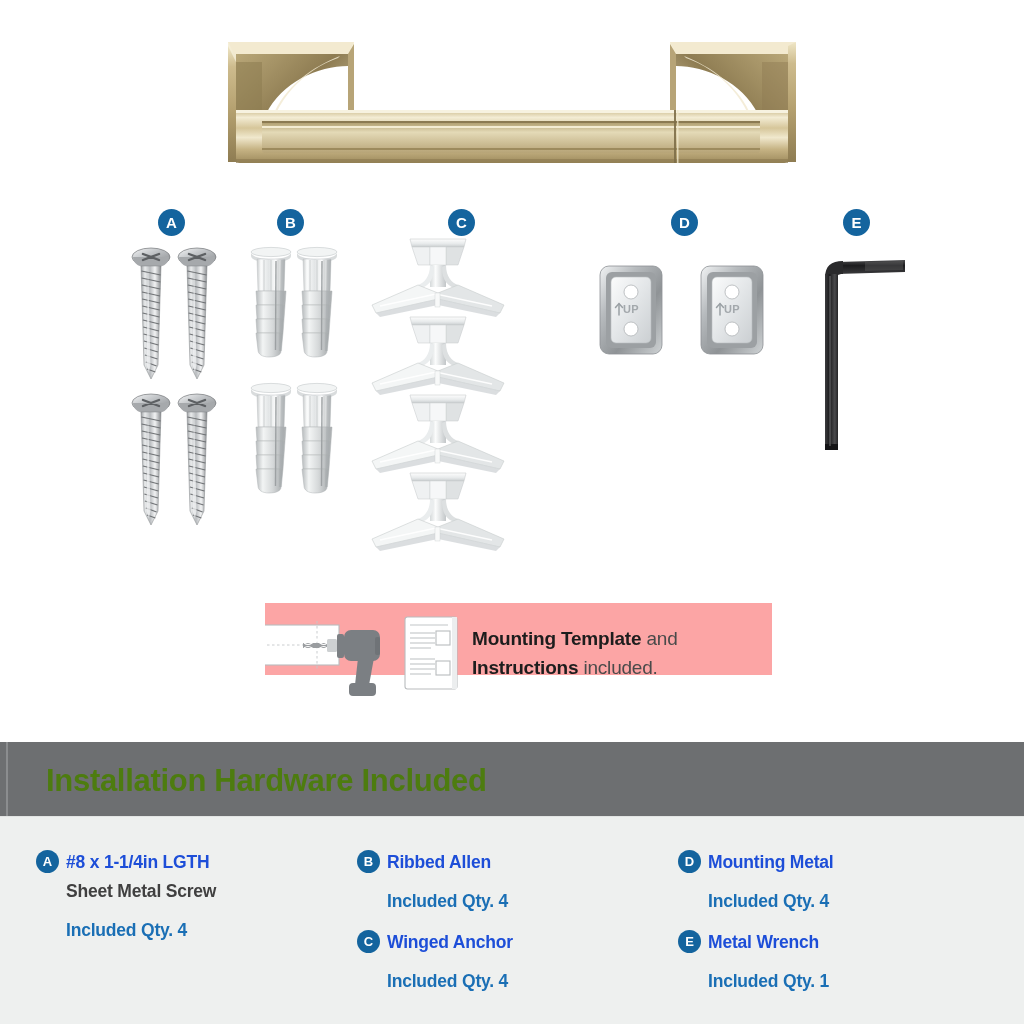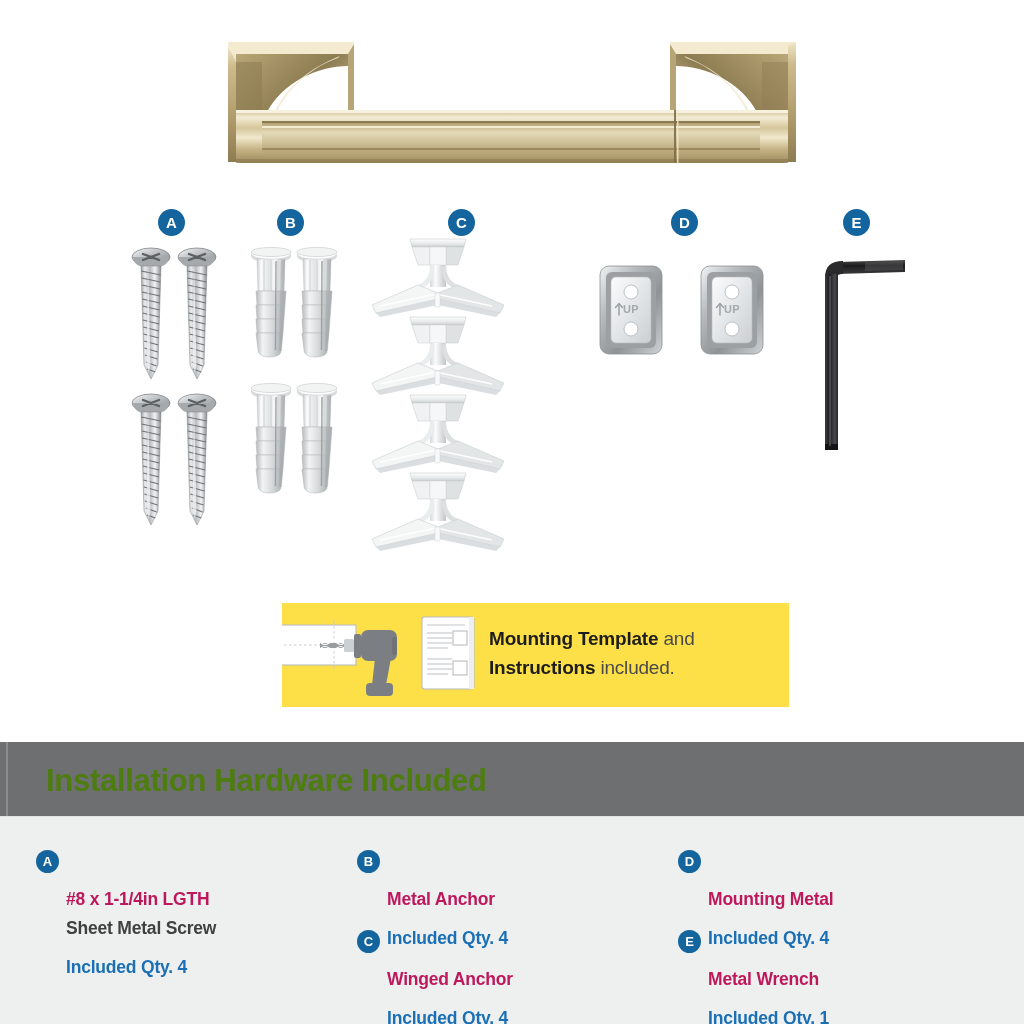--- a/index.html
+++ b/index.html
@@ -26,22 +26,22 @@
     font-size:15px;font-weight:bold;
     display:flex;align-items:center;justify-content:center;
     letter-spacing:0;
     line-height:1;
     box-sizing:border-box;
   }
   .hw-area{position:absolute;left:0;top:195px;width:1024px;height:390px;}
 
   
   .mt-panel{
-    position:absolute;left:282px;top:603px;width:507px;height:104px;
-    background:#fde047;
+    position:absolute;left:265px;top:603px;width:507px;height:72px;
+    background:#fca5a5;
   }
   .mt-inner{position:relative;width:100%;height:100%;}
   .mt-text{
     position:absolute;left:207px;top:22px;
     font-size:19px;color:#2a2a2a;line-height:1.50;
     letter-spacing:-0.2px;
   }
   .mt-text b{font-weight:bold;color:#1d1d1d;}
   .mt-text .light{font-weight:normal;color:#4a4a4a;}
 
@@ -66,22 +66,22 @@
   }
   .list-panel-edge{
     position:absolute;left:0;top:816px;width:1024px;height:1px;
     background:#e2e4e3;
   }
 
   .item{position:absolute;}
   .item .badge{position:absolute;left:0;top:0;width:23px;height:23px;font-size:13px;}
   .item .lines{position:absolute;left:30px;top:-2px;white-space:nowrap;}
   .item .nm{
-    display:block;font-size:17.5px;color:#be185d;font-weight:bold;
-    line-height:1.66;letter-spacing:-0.2px;margin-top:37px;
+    display:block;font-size:17.5px;color:#1d4ed8;font-weight:bold;
+    line-height:1.66;letter-spacing:-0.2px;
   }
   .item .qty{
     display:block;font-size:17.5px;color:#1a6fb5;font-weight:bold;
     line-height:1.66;letter-spacing:-0.2px;margin-top:10px;
   }
   .item .nm2{
     display:block;font-size:17.5px;color:#404040;font-weight:bold;
     line-height:1.66;letter-spacing:-0.2px;
   }
 </style>
@@ -428,21 +428,21 @@
     <div class="lines">
       <span class="nm">#8 x 1-1/4in LGTH</span>
       <span class="nm2">Sheet Metal Screw</span>
       <span class="qty">Included Qty. 4</span>
     </div>
   </div>
 
   <div class="item" style="left:357px;top:850px;">
     <div class="badge">B</div>
     <div class="lines">
-      <span class="nm">Metal Anchor</span>
+      <span class="nm">Ribbed Allen</span>
       <span class="qty">Included Qty. 4</span>
     </div>
   </div>
 
   <div class="item" style="left:357px;top:930px;">
     <div class="badge">C</div>
     <div class="lines">
       <span class="nm">Winged Anchor</span>
       <span class="qty">Included Qty. 4</span>
     </div>

